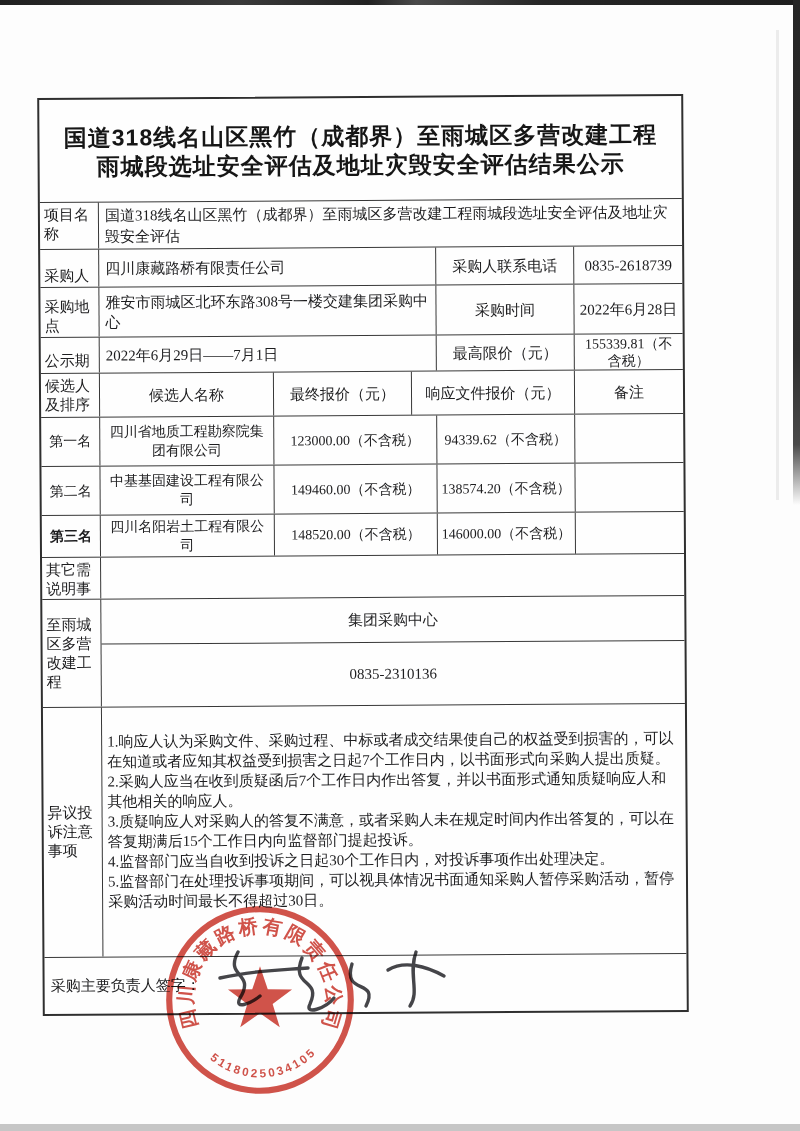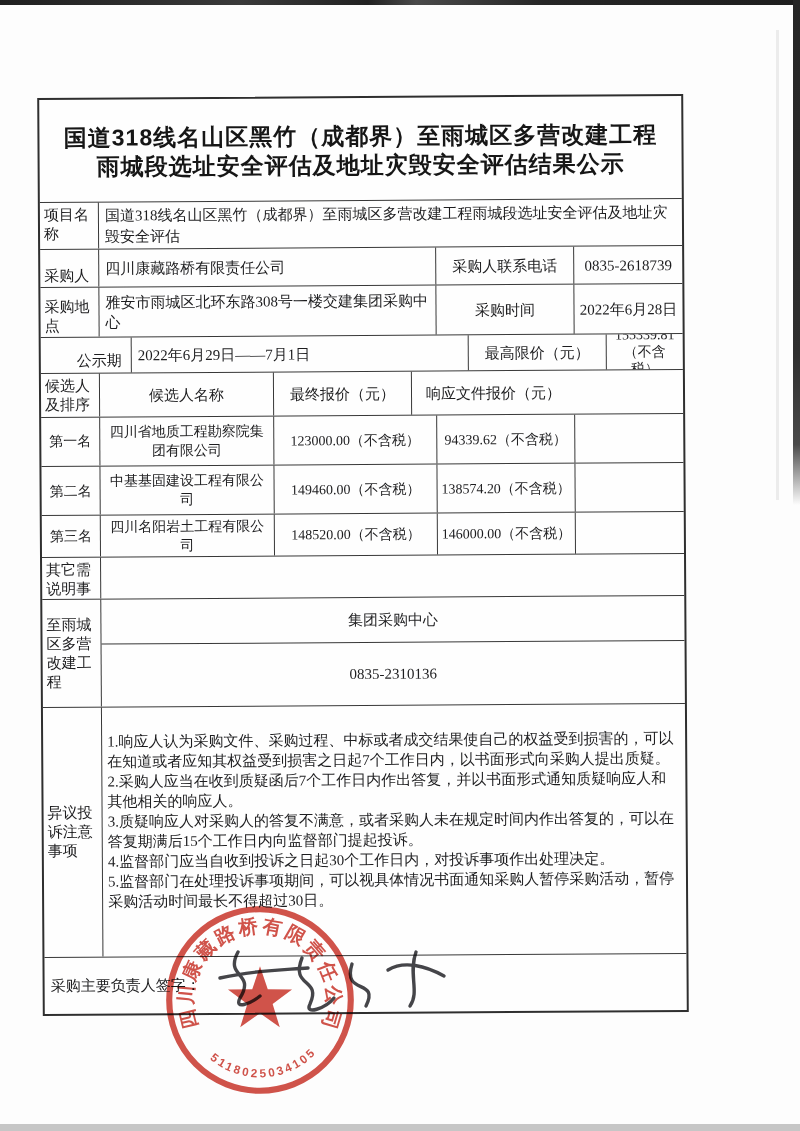--- a/index.html
+++ b/index.html
@@ -79,51 +79,52 @@
     </div>
 
     <div class="row" style="height:50px;">
       <div class="cell label-cell vcenter" style="padding-top:8px;">采购地点</div>
       <div class="cell w-content vcenter fs15 pad-left">雅安市雨城区北环东路308号一楼交建集团采购中心</div>
       <div class="cell w-key center fs15">采购时间</div>
       <div class="cell content-flex center fs15">2022年6月28日</div>
     </div>
 
     <div class="row" style="height:36px;">
-      <div class="cell label-cell vcenter" style="padding-top:12px;margin-left:32px;">公示期</div>
+      <div class="cell label-cell vcenter" style="padding-top:12px;">公示期</div>
       <div class="cell w-content vcenter fs15 pad-left">2022年6月29日——7月1日</div>
       <div class="cell w-key center fs15">最高限价（元）</div>
       <div class="cell content-flex center fs13" style="padding:0 4px;">155339.81（不含税）</div>
     </div>
 
     <div class="row" style="height:44px;">
       <div class="cell label-cell vcenter" style="padding-top:0;">候选人及排序</div>
       <div class="cell w-name center fs15">候选人名称</div>
       <div class="cell w-final center fs15">最终报价（元）</div>
       <div class="cell w-resp center fs15">响应文件报价（元）</div>
+      <div class="cell content-flex center fs15">备注</div>
     </div>
 
     <div class="row" style="height:49px;">
       <div class="cell label-cell center fs14" style="padding:0;font-family:Liberation Mono, monospace;">第一名</div>
       <div class="cell w-name center fs14" style="padding:0 3px;">四川省地质工程勘察院集团有限公司</div>
       <div class="cell w-resp center fs14">123000.00（不含税）</div>
       <div class="cell w-final center fs14">94339.62（不含税）</div>
       <div class="cell content-flex center fs14"></div>
     </div>
 
     <div class="row" style="height:49px;">
       <div class="cell label-cell center fs14" style="padding:0;">第二名</div>
       <div class="cell w-name center fs14" style="padding:0 3px;">中基基固建设工程有限公司</div>
       <div class="cell w-resp center fs14">149460.00（不含税）</div>
       <div class="cell w-final center fs14">138574.20（不含税）</div>
       <div class="cell content-flex center fs14"></div>
     </div>
 
     <div class="row" style="height:42px;">
-      <div class="cell label-cell center fs14" style="padding:0;">第三名</div>
+      <div class="cell label-cell center fs14" style="padding:0;font-weight:bold;">第三名</div>
       <div class="cell w-name center fs14" style="padding:0 3px;">四川名阳岩土工程有限公司</div>
       <div class="cell w-resp center fs14">148520.00（不含税）</div>
       <div class="cell w-final center fs14">146000.00（不含税）</div>
       <div class="cell content-flex center fs14"></div>
     </div>
 
     <div class="row" style="height:42px;">
       <div class="cell label-cell">其它需说明事</div>
       <div class="cell content-flex fs15"></div>
     </div>

